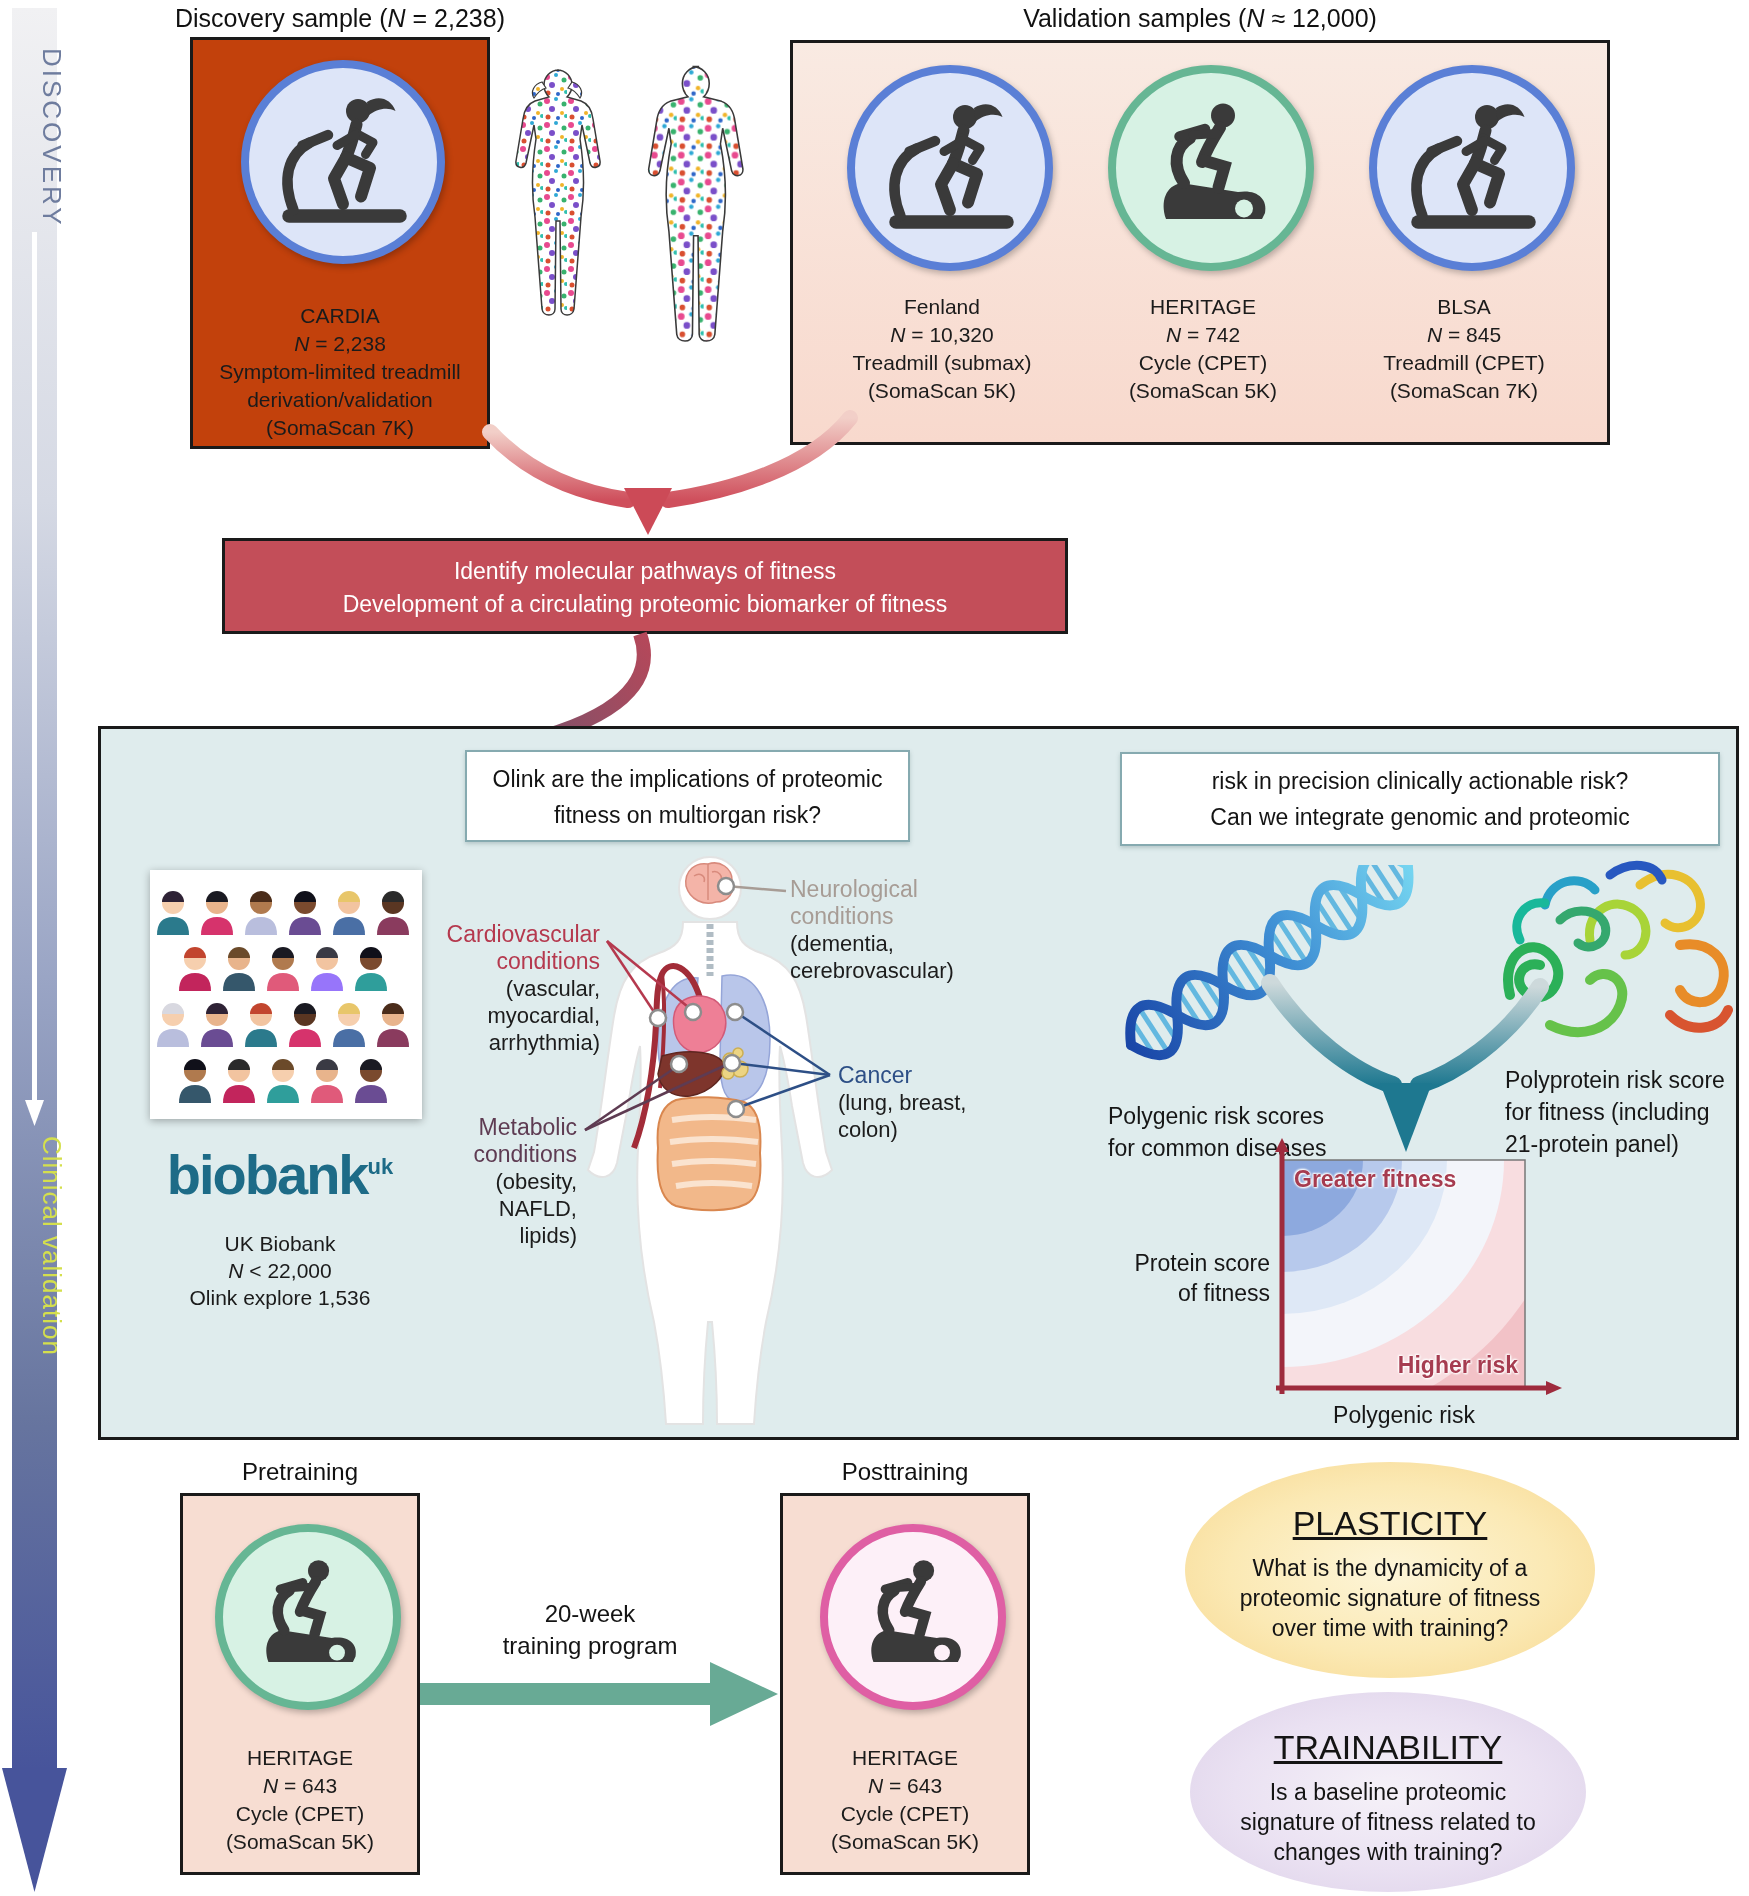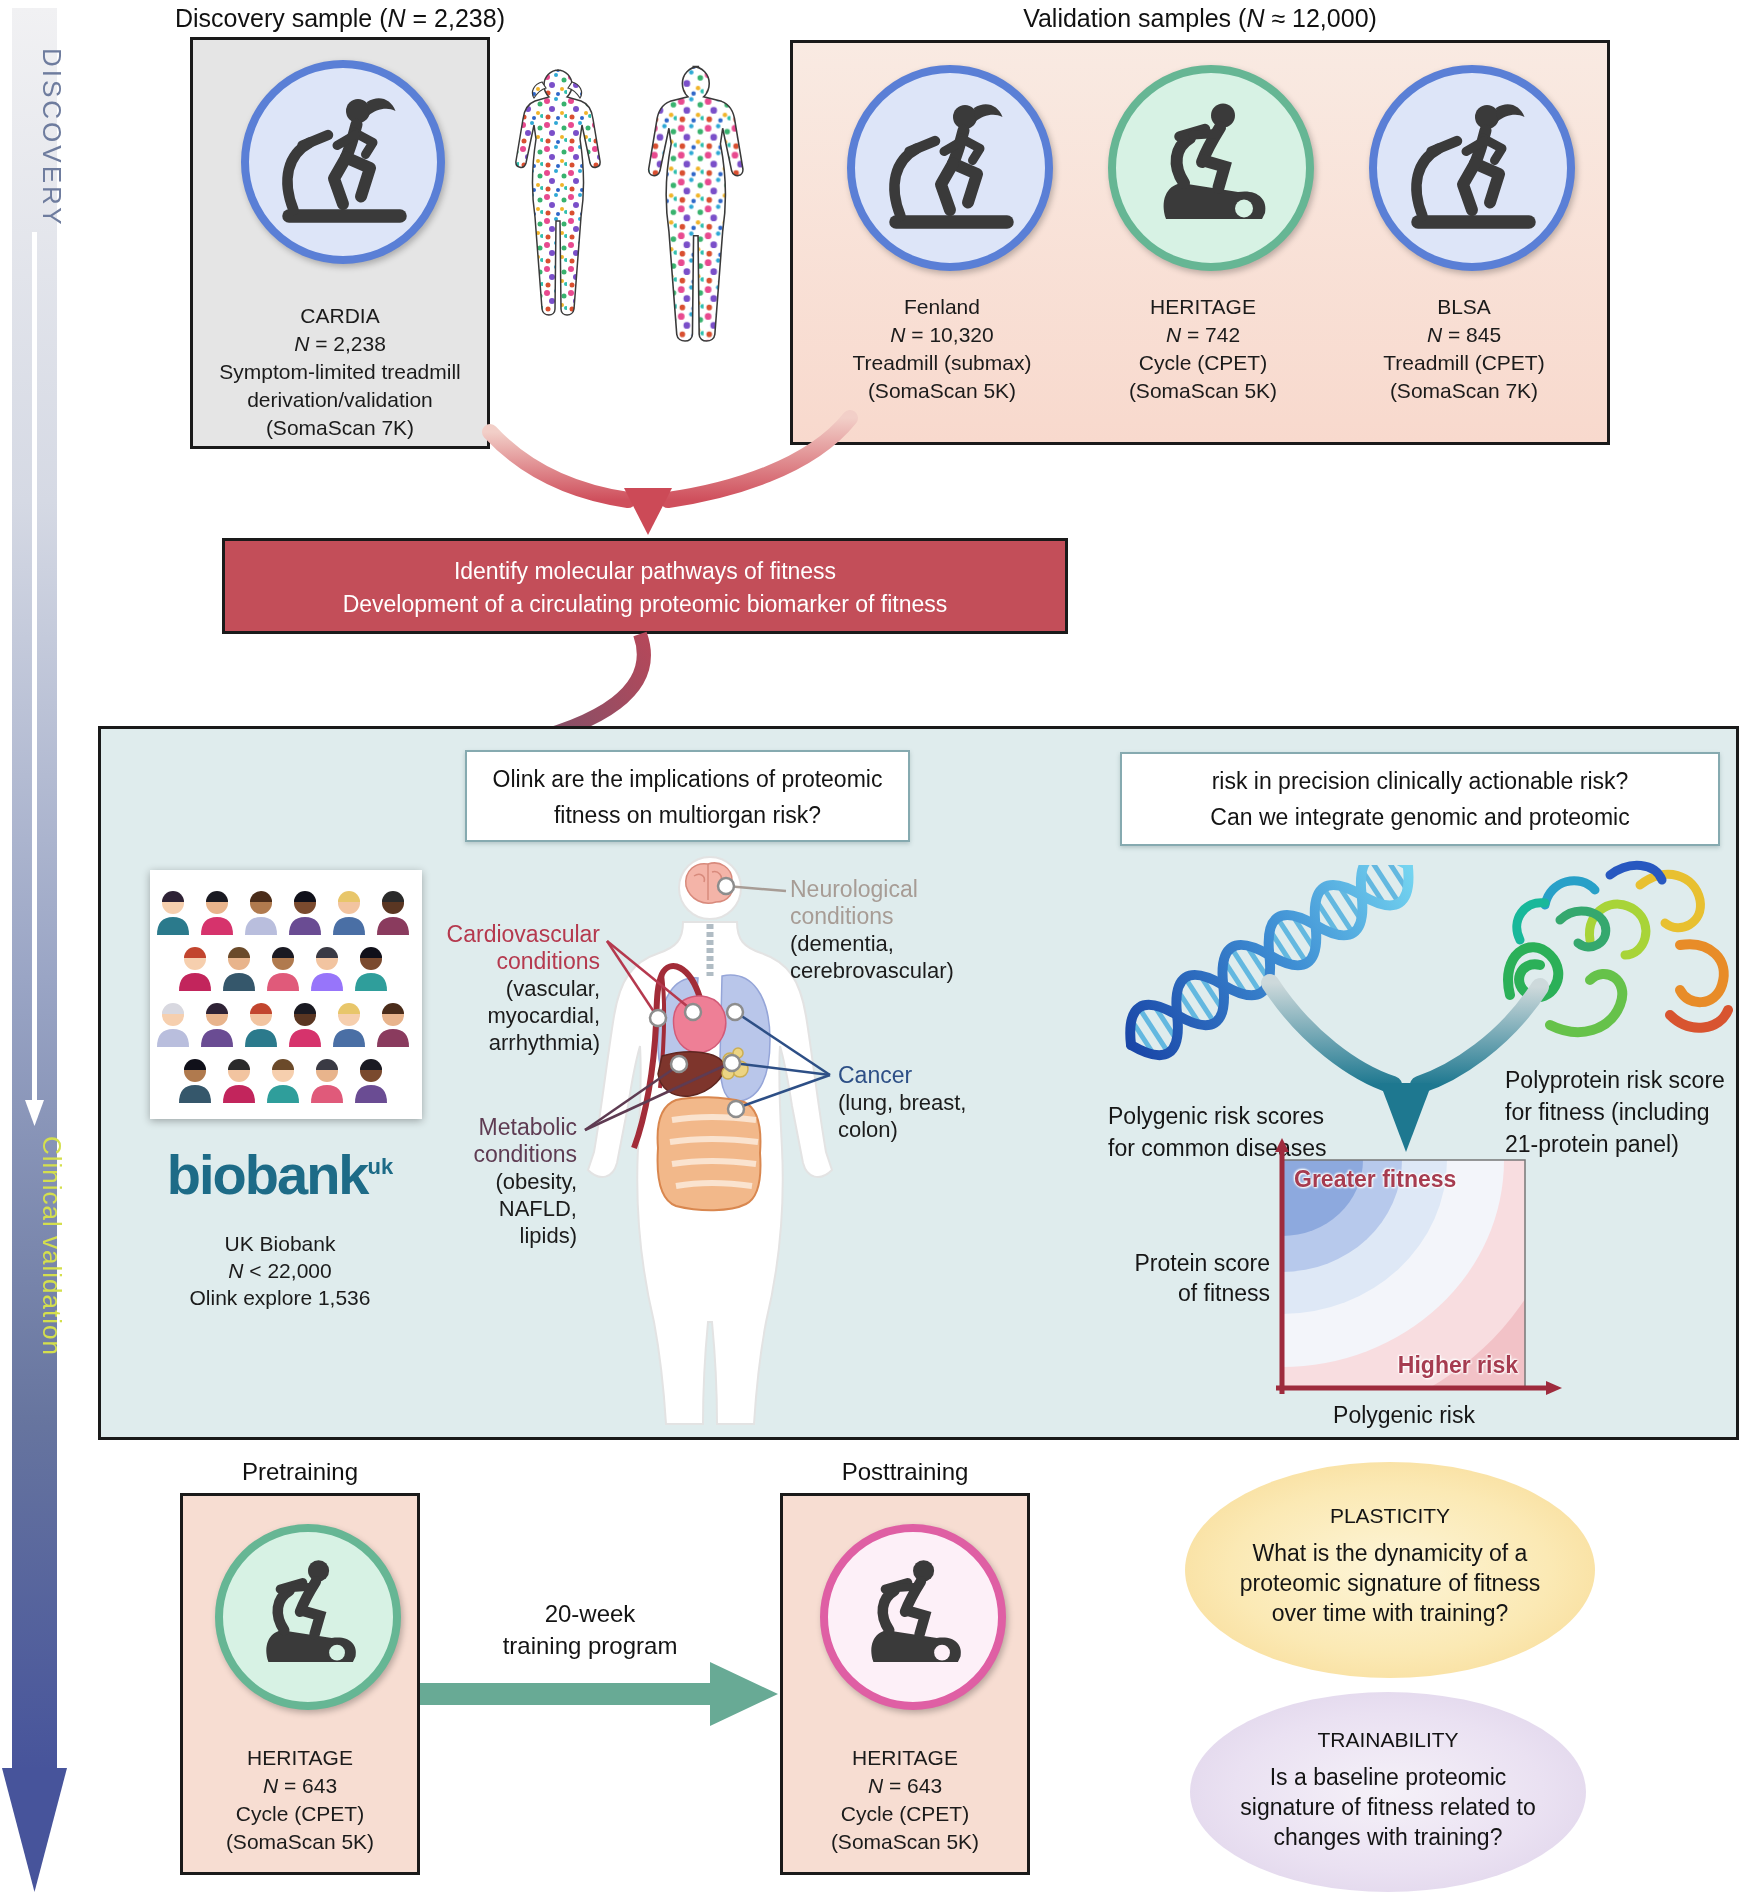--- a/index.html
+++ b/index.html
@@ -7,21 +7,21 @@
         font-family:"Liberation Sans","DejaVu Sans",sans-serif;color:#1c1c1c;}
   .abs{position:absolute;}
   .ctr{text-align:center;}
   .rgt{text-align:right;}
   svg{display:block;}
   i{font-style:italic;}
 
   .fig-title{font-size:25px;color:#111;}
   .cohort{font-size:21px;line-height:28px;color:#1b1b1b;}
   .samplebox{border:3px solid #1a1a1a;box-sizing:border-box;}
-  .disc-box{background:#e5e5e5;}
+  .disc-box{background:#c2410c;}
   .val-box{background:linear-gradient(180deg,#f9eae2 0%,#f8d9cd 100%);display:flex;justify-content:space-around;align-items:flex-start;}
   .ringwrap{border-radius:50%;display:flex;align-items:center;justify-content:center;
             box-shadow:2px 3px 6px rgba(0,0,0,0.25);}
   .ring-blue{border:8px solid #5a7fd6;background:#dde5f8;}
   .ring-green{border:8px solid #66b694;background:#d7f2e4;}
   .ring-pink{border:8px solid #df5fa4;background:#fdf0f8;}
 
   .banner{background:#c34e59;border:3px solid #1a1a1a;box-sizing:border-box;color:#fff;
           font-size:23px;line-height:33px;text-align:center;padding-top:14px;}
 
@@ -46,21 +46,21 @@
              text-shadow:0 0 2px #fff,0 0 3px #fff,1px 1px 2px #fff,-1px -1px 2px #fff;}
   .axis-label{font-size:23px;color:#161616;line-height:30px;}
 
   .train-label{font-size:24px;color:#111;}
   .train-box{background:#f7ddd2;border:3px solid #1a1a1a;box-sizing:border-box;}
   .week-text{font-size:24px;line-height:32px;color:#141414;}
 
   .oval{border-radius:50%;text-align:center;}
   .oval-yellow{background:radial-gradient(ellipse at center,#fdf5d8 0%,#fbe9b4 55%,#f7d78e 100%);}
   .oval-purple{background:radial-gradient(ellipse at center,#f5f1f8 0%,#eae1f2 55%,#dcd0e8 100%);}
-  .oval .ot{font-size:21px;margin-bottom:10px;color:#141414;}
+  .oval .ot{font-size:34px;margin-bottom:10px;color:#141414;text-decoration:underline;}
   .oval .ol{font-size:23px;line-height:30px;color:#141414;}
 </style>
 </head>
 <body>
 
 <div class="page">
 
   <svg class="abs" style="left:0;top:0;" width="110" height="1896" viewBox="0 0 110 1896">
     <defs>
       <linearGradient id="sidegrad" x1="0" y1="0" x2="0" y2="1">

